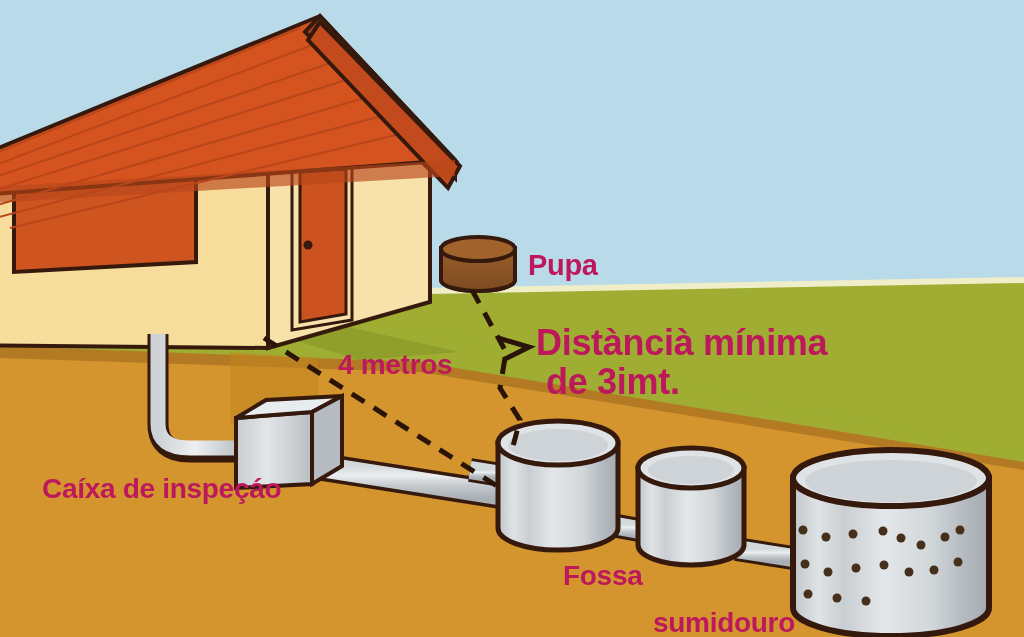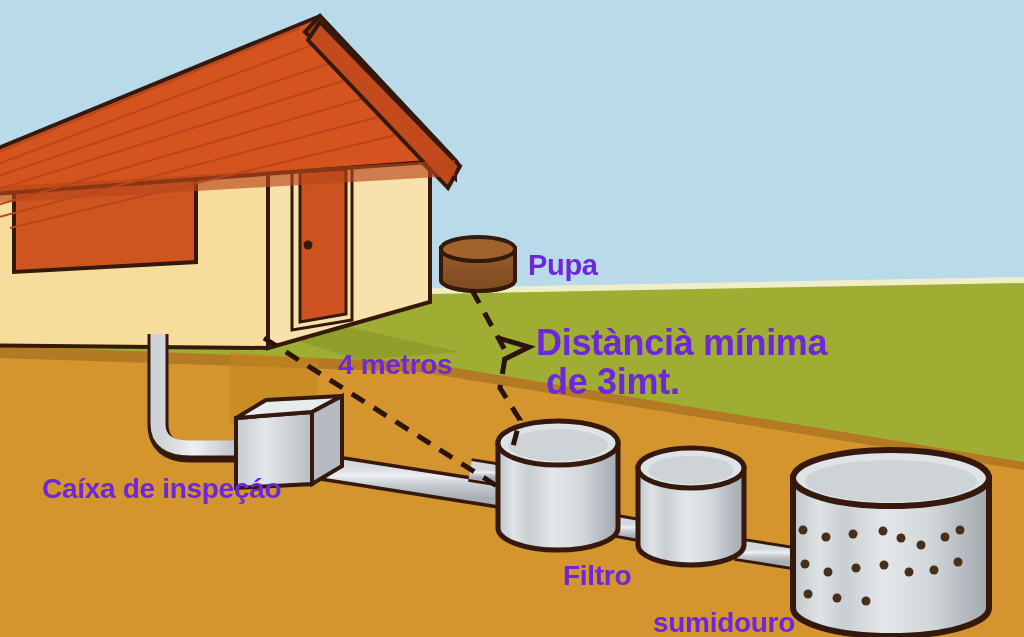--- a/index.html
+++ b/index.html
@@ -2,21 +2,21 @@
 <html><head>
 <meta charset="utf-8">
 <title>Diagrama Fossa Séptica</title>
 <style>
   html,body{margin:0;padding:0;background:#ffffff;}
   body{font-family:"Liberation Sans",sans-serif;}
   #stage{position:relative;width:1024px;height:637px;overflow:hidden;background:#b9dae9;}
   #stage svg{position:absolute;left:0;top:0;width:1024px;height:637px;display:block;}
   .lbl{
     position:absolute;
-    color:#6d28d9;
+    color:#be185d;
     font-family:"Liberation Sans",sans-serif;
     font-weight:bold;
     white-space:nowrap;
     letter-spacing:-0.3px;
     line-height:1.08;
     user-select:none;
   }
   .lbl-pupa{left:528px;top:250px;font-size:29px;}
   .lbl-dist{left:536px;top:324px;font-size:36px;text-align:left;}
   .lbl-dist .l2{display:block;text-align:left;padding-left:10px;}
@@ -208,17 +208,17 @@
   <div class="lbl lbl-dist">
     <span>Distàncià mínima</span>
     <span class="l2">de 3imt.</span>
   </div>
 
   <div class="lbl lbl-4m">4 metros</div>
 
   <div class="lbl lbl-caixa">Caíxa de inspeçáo</div>
 
 
-  <div class="lbl lbl-filtro">Filtro</div>
+  <div class="lbl lbl-filtro">Fossa</div>
 
   <div class="lbl lbl-sumi">sumidouro</div>
 
 </div>
 
 </body></html>

